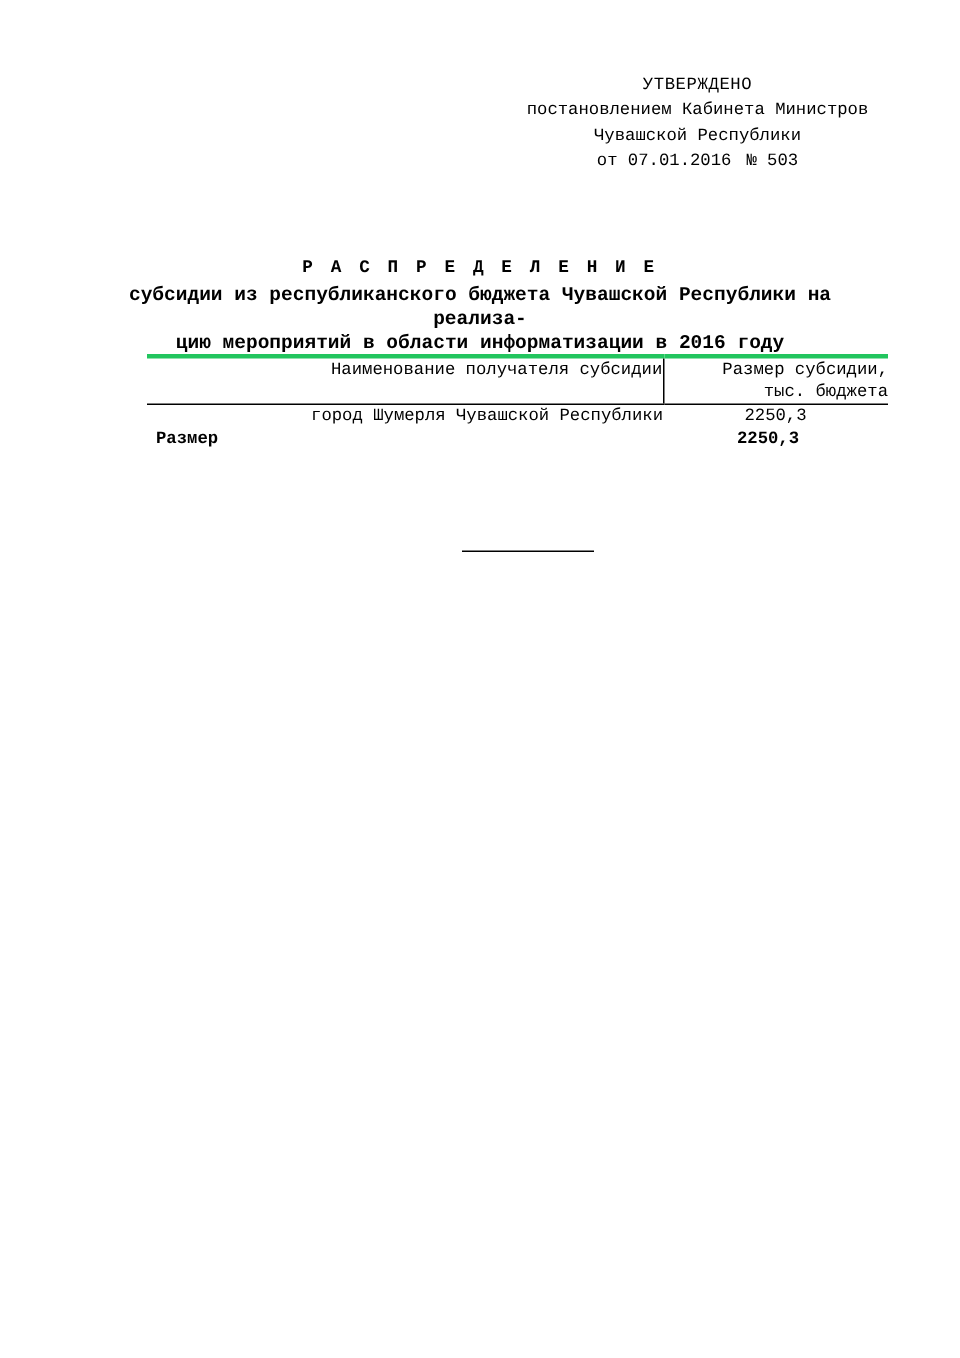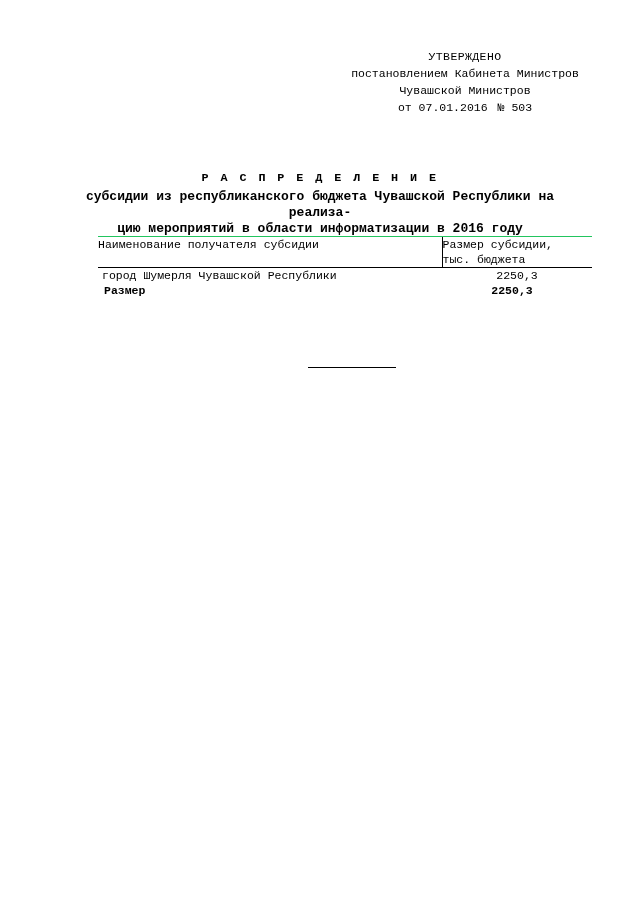--- a/index.html
+++ b/index.html
@@ -73,40 +73,40 @@
   table.dist {
     border-collapse: collapse;
     width: 494px;
     font-size: 11.5px;
   }
   table.dist td {
     padding: 0;
     vertical-align: top;
   }
   .hdr-row td {
-    text-align: left;
+    text-align: right;
     line-height: 15px;
     padding-top: 3px;
     padding-bottom: 3px;
-    border-top: 1px solid #22c55e;
+    border-top: 3px solid #22c55e;
     border-bottom: 1px solid #000;
   }
   .col-name { width: 350px; }
   .col-val  { width: 144px; border-left: 1px solid #000; }
 
   .hdr-val-inner {
     display: block;
   }
 
   .body-row td {
     padding-top: 6px;
     padding-bottom: 2px;
     line-height: 15px;
   }
-  .body-row .col-name { text-align: left; padding-left: 4px; }
+  .body-row .col-name { text-align: right; padding-left: 4px; }
   .body-row .col-val { text-align: center; border-left: none; }
 
   .total-row td {
     padding-top: 17px;
     font-weight: bold;
     line-height: 15px;
   }
   .total-row .col-name { text-align: left; padding-left: 6px; }
   .total-row .col-val { text-align: center; border-left: none; padding-right: 10px; }
 
@@ -121,21 +121,21 @@
   }
 </style>
 </head>
 <body>
 
 <div class="page">
 
   <div class="approval">
     <div class="line1">УТВЕРЖДЕНО</div>
     <div class="line2">постановлением Кабинета Министров</div>
-    <div class="line3">Чувашской Министров</div>
+    <div class="line3">Чувашской Республики</div>
     <div class="line4">
       <span>от 07.01.2016</span><span class="num">№ 503</span>
     </div>
   </div>
 
   <div class="title-block">
     <div class="title-main">Р А С П Р Е Д Е Л Е Н И Е</div>
     <div class="title-sub">субсидии из республиканского бюджета Чувашской Республики на реализа-</div>
     <div class="title-sub">цию мероприятий в области информатизации в 2016 году</div>
   </div>

